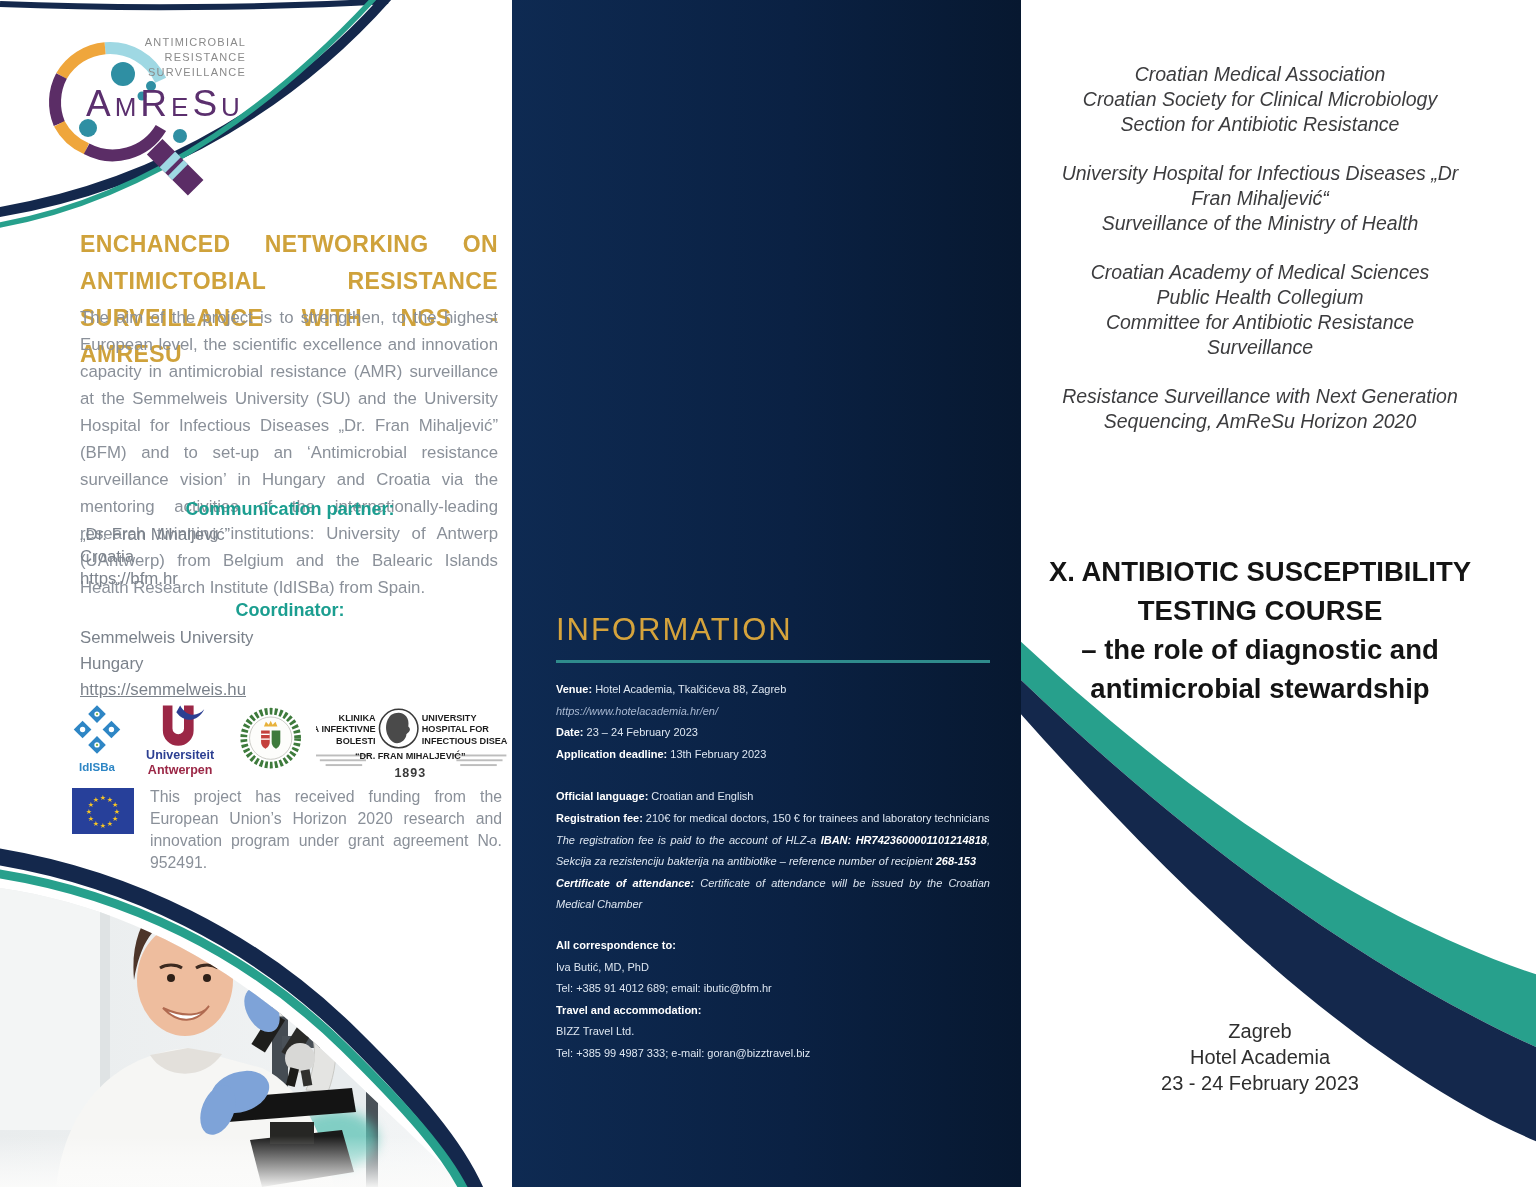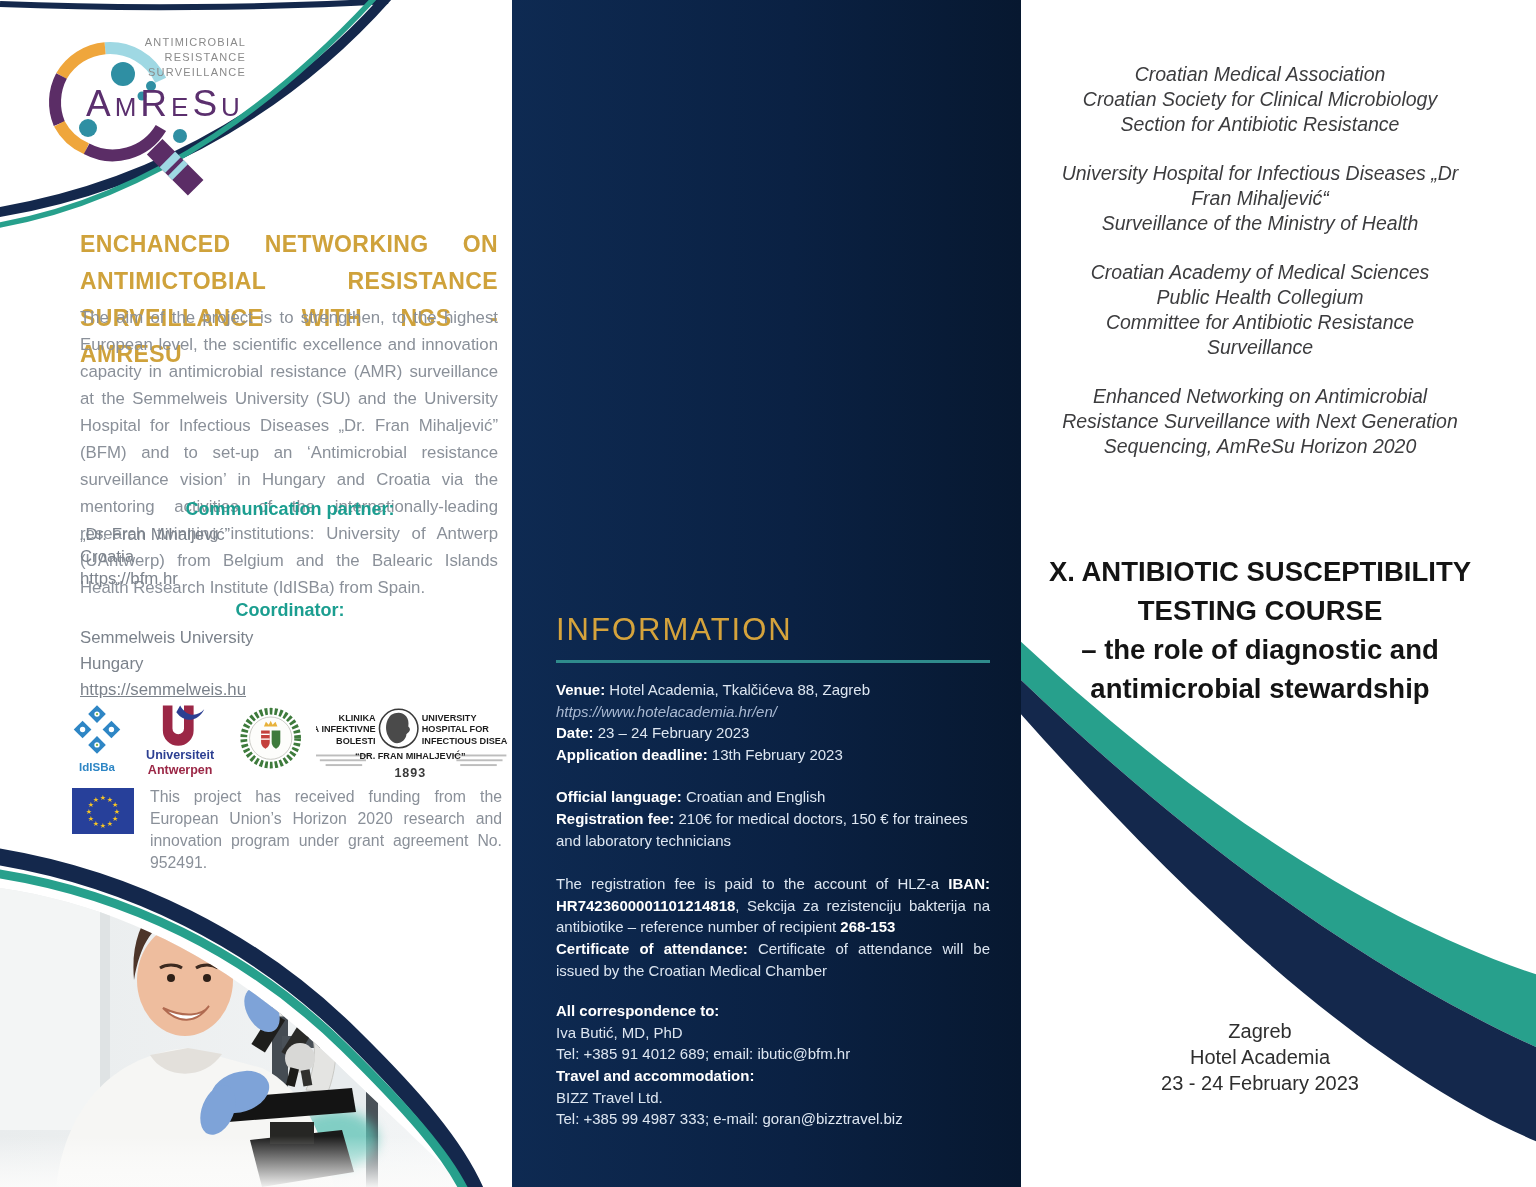--- a/index.html
+++ b/index.html
@@ -38,24 +38,24 @@
   .eu-flag{position:absolute;left:0;top:4px;}
   .funding-par{
     position:absolute;left:78px;top:2px;width:352px;margin:0;
     font-size:15.8px;color:#8a9099;line-height:1.4;text-align:justify;
   }
 
   
   .mid-content{position:absolute;left:44px;top:612px;width:434px;color:#dde6f1;}
   .info-title{margin:0;font-size:31px;font-weight:normal;color:#d5a33c;letter-spacing:2px;}
   .info-rule{border:none;border-top:3px solid #2f8b8c;margin:12px 0 0 0;}
-  .m-block{margin:0;font-size:15px;line-height:21.6px;}
+  .m-block{margin:0;font-size:11px;line-height:21.6px;}
   .mb-1{margin-top:16px;}
   .mb-2{margin-top:21px;}
-  .mb-3{margin-top:22px;text-align:justify;}
+  .mb-3{text-align:justify;font-style:italic;}
   .mb-4{margin-top:19px;}
   .m-block .b{font-weight:bold;color:#ffffff;}
   .m-url{font-style:italic;color:#a9b9d2;cursor:pointer;}
   .m-email{cursor:pointer;}
 
   
   .org-blocks{position:absolute;left:14px;top:62px;width:450px;text-align:center;}
   .org-block{margin-bottom:24px;}
   .org-line{font-size:19.5px;font-style:italic;color:#3c3c3e;line-height:25px;}
   .course-title{position:absolute;left:14px;top:552px;width:450px;text-align:center;}
@@ -339,21 +339,20 @@
         <div class="org-line">Fran Mihaljević“</div>
         <div class="org-line">Surveillance of the Ministry of Health</div>
       </div>
       <div class="org-block">
         <div class="org-line">Croatian Academy of Medical Sciences</div>
         <div class="org-line">Public Health Collegium</div>
         <div class="org-line">Committee for Antibiotic Resistance</div>
         <div class="org-line">Surveillance</div>
       </div>
       <div class="org-block">
-        <div class="org-line">Enhanced Networking on Antimicrobial</div>
         <div class="org-line">Resistance Surveillance with Next Generation</div>
         <div class="org-line">Sequencing, AmReSu Horizon 2020</div>
       </div>
     </div>
 
     <div class="course-title">
       <div class="title-line">X. ANTIBIOTIC SUSCEPTIBILITY</div>
       <div class="title-line">TESTING COURSE</div>
       <div class="title-line">– the role of diagnostic and</div>
       <div class="title-line">antimicrobial stewardship</div>

